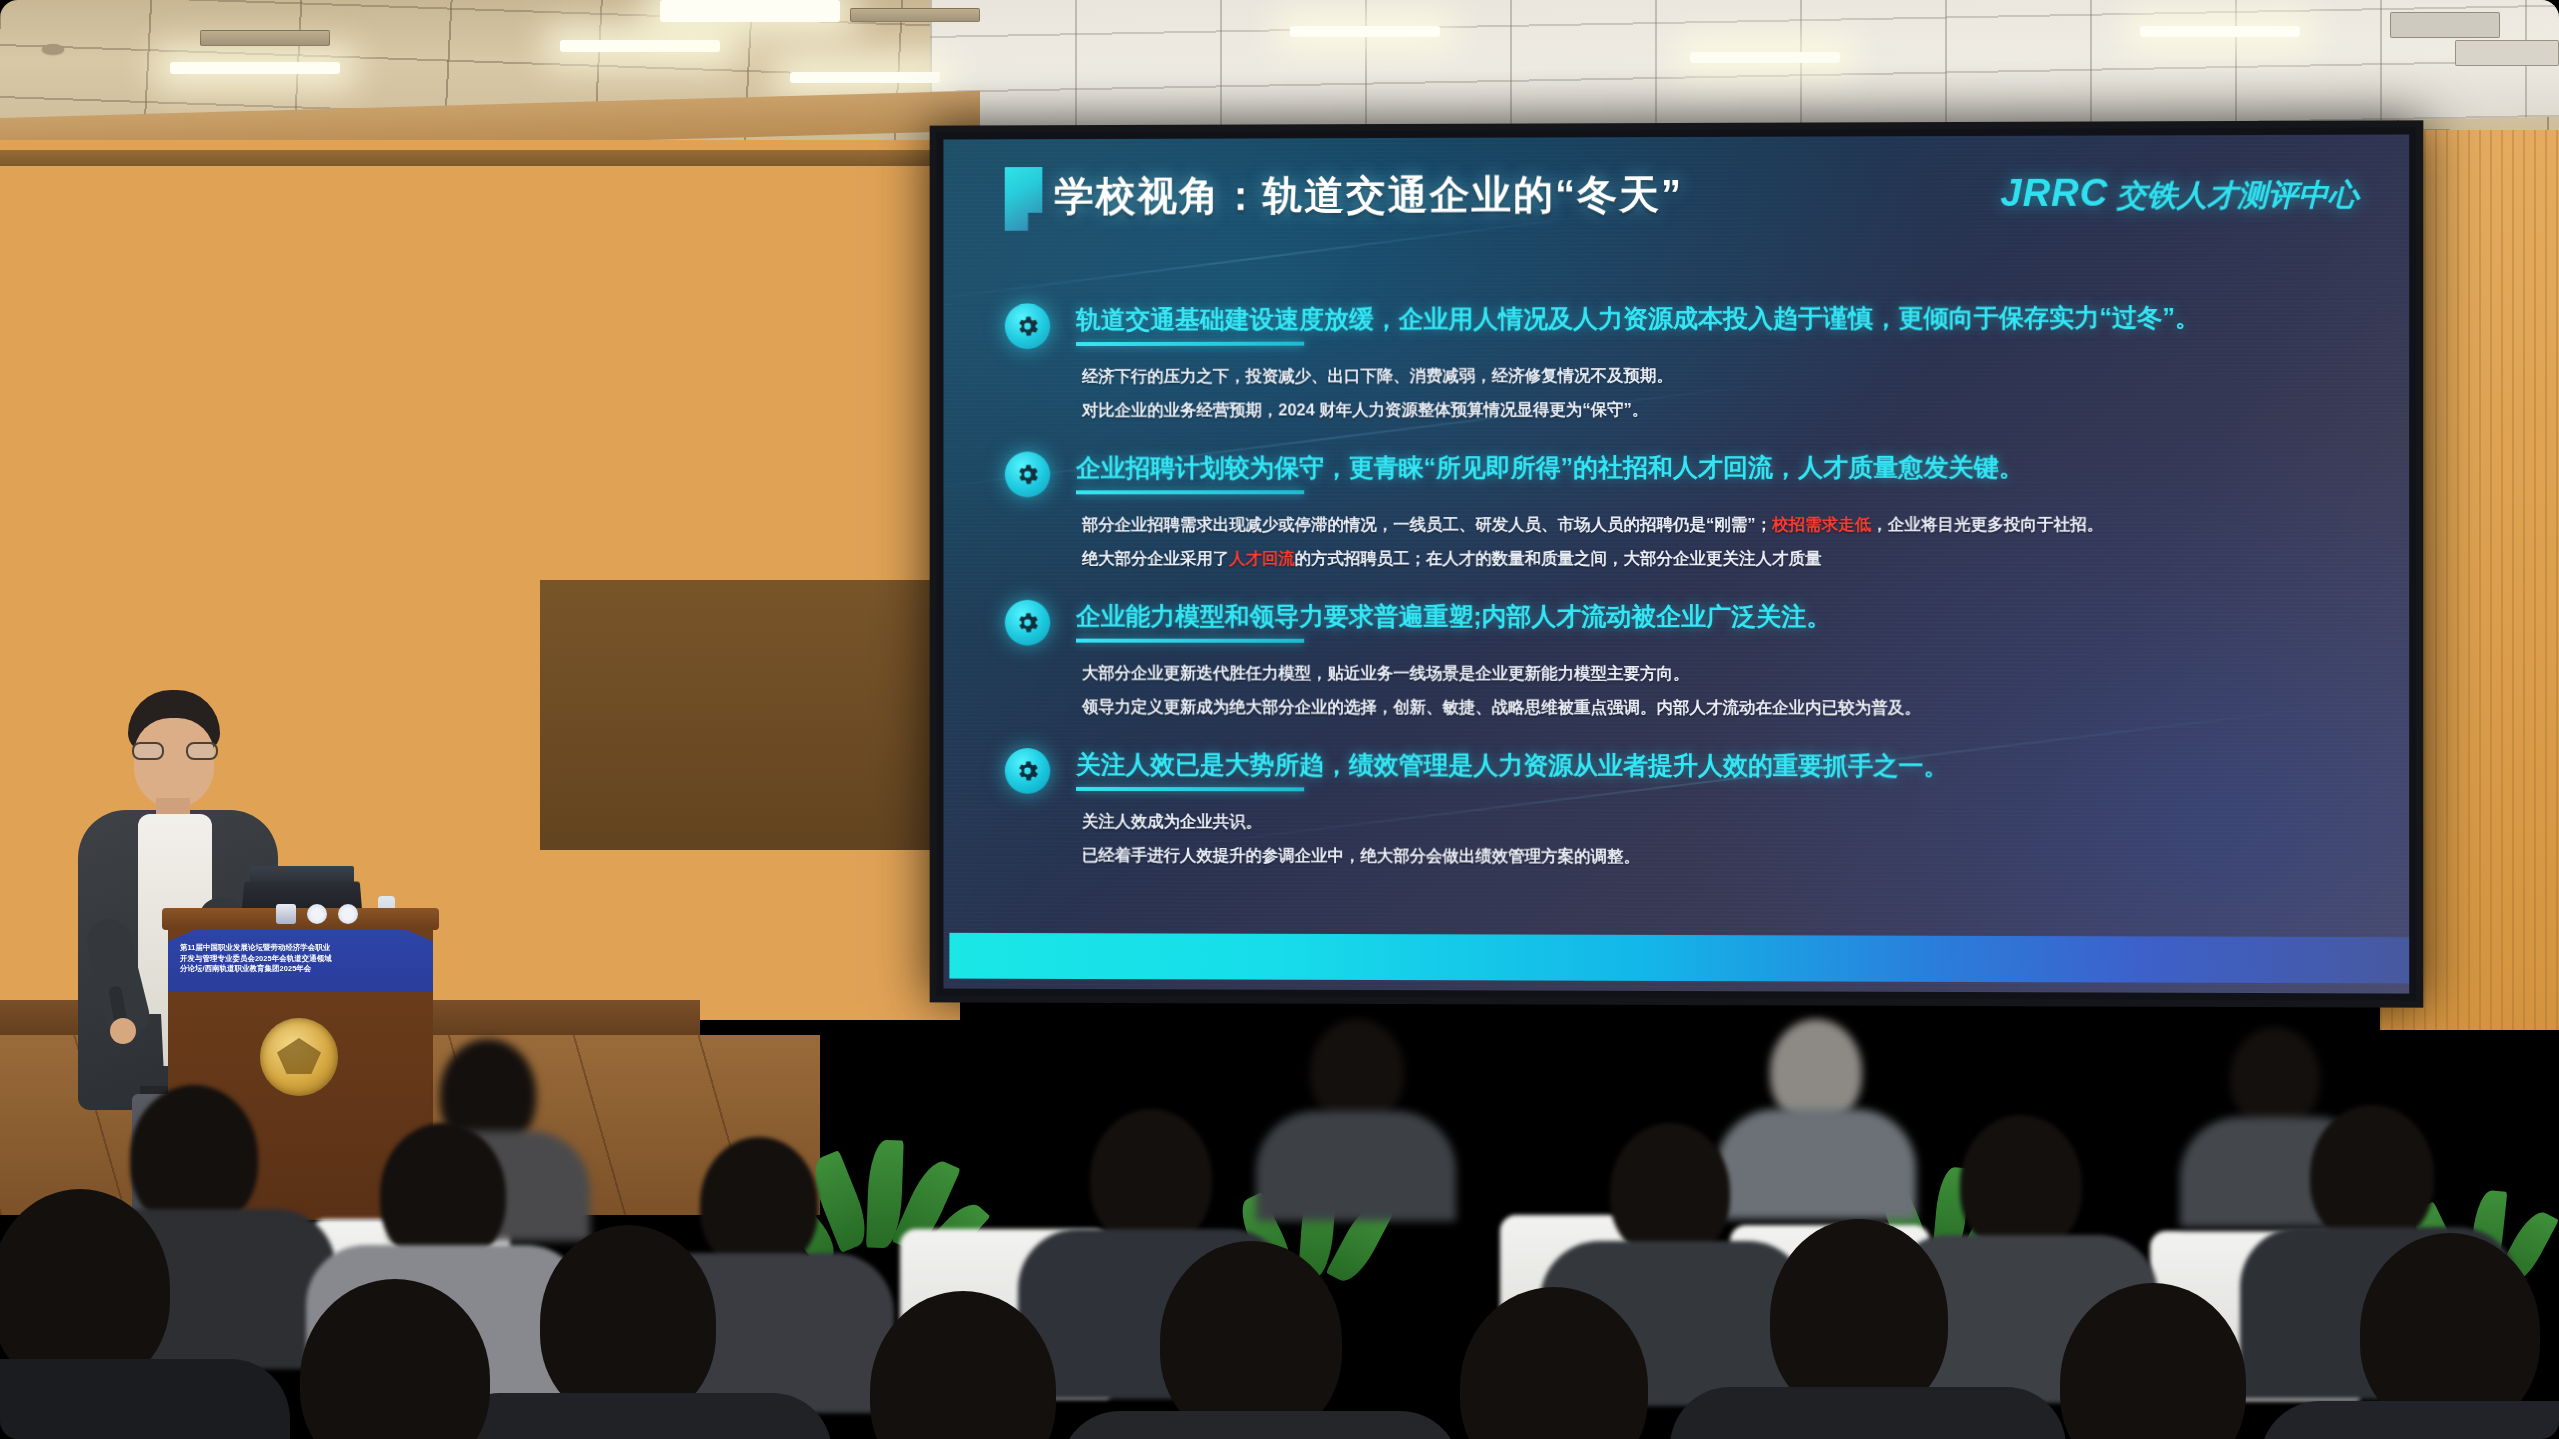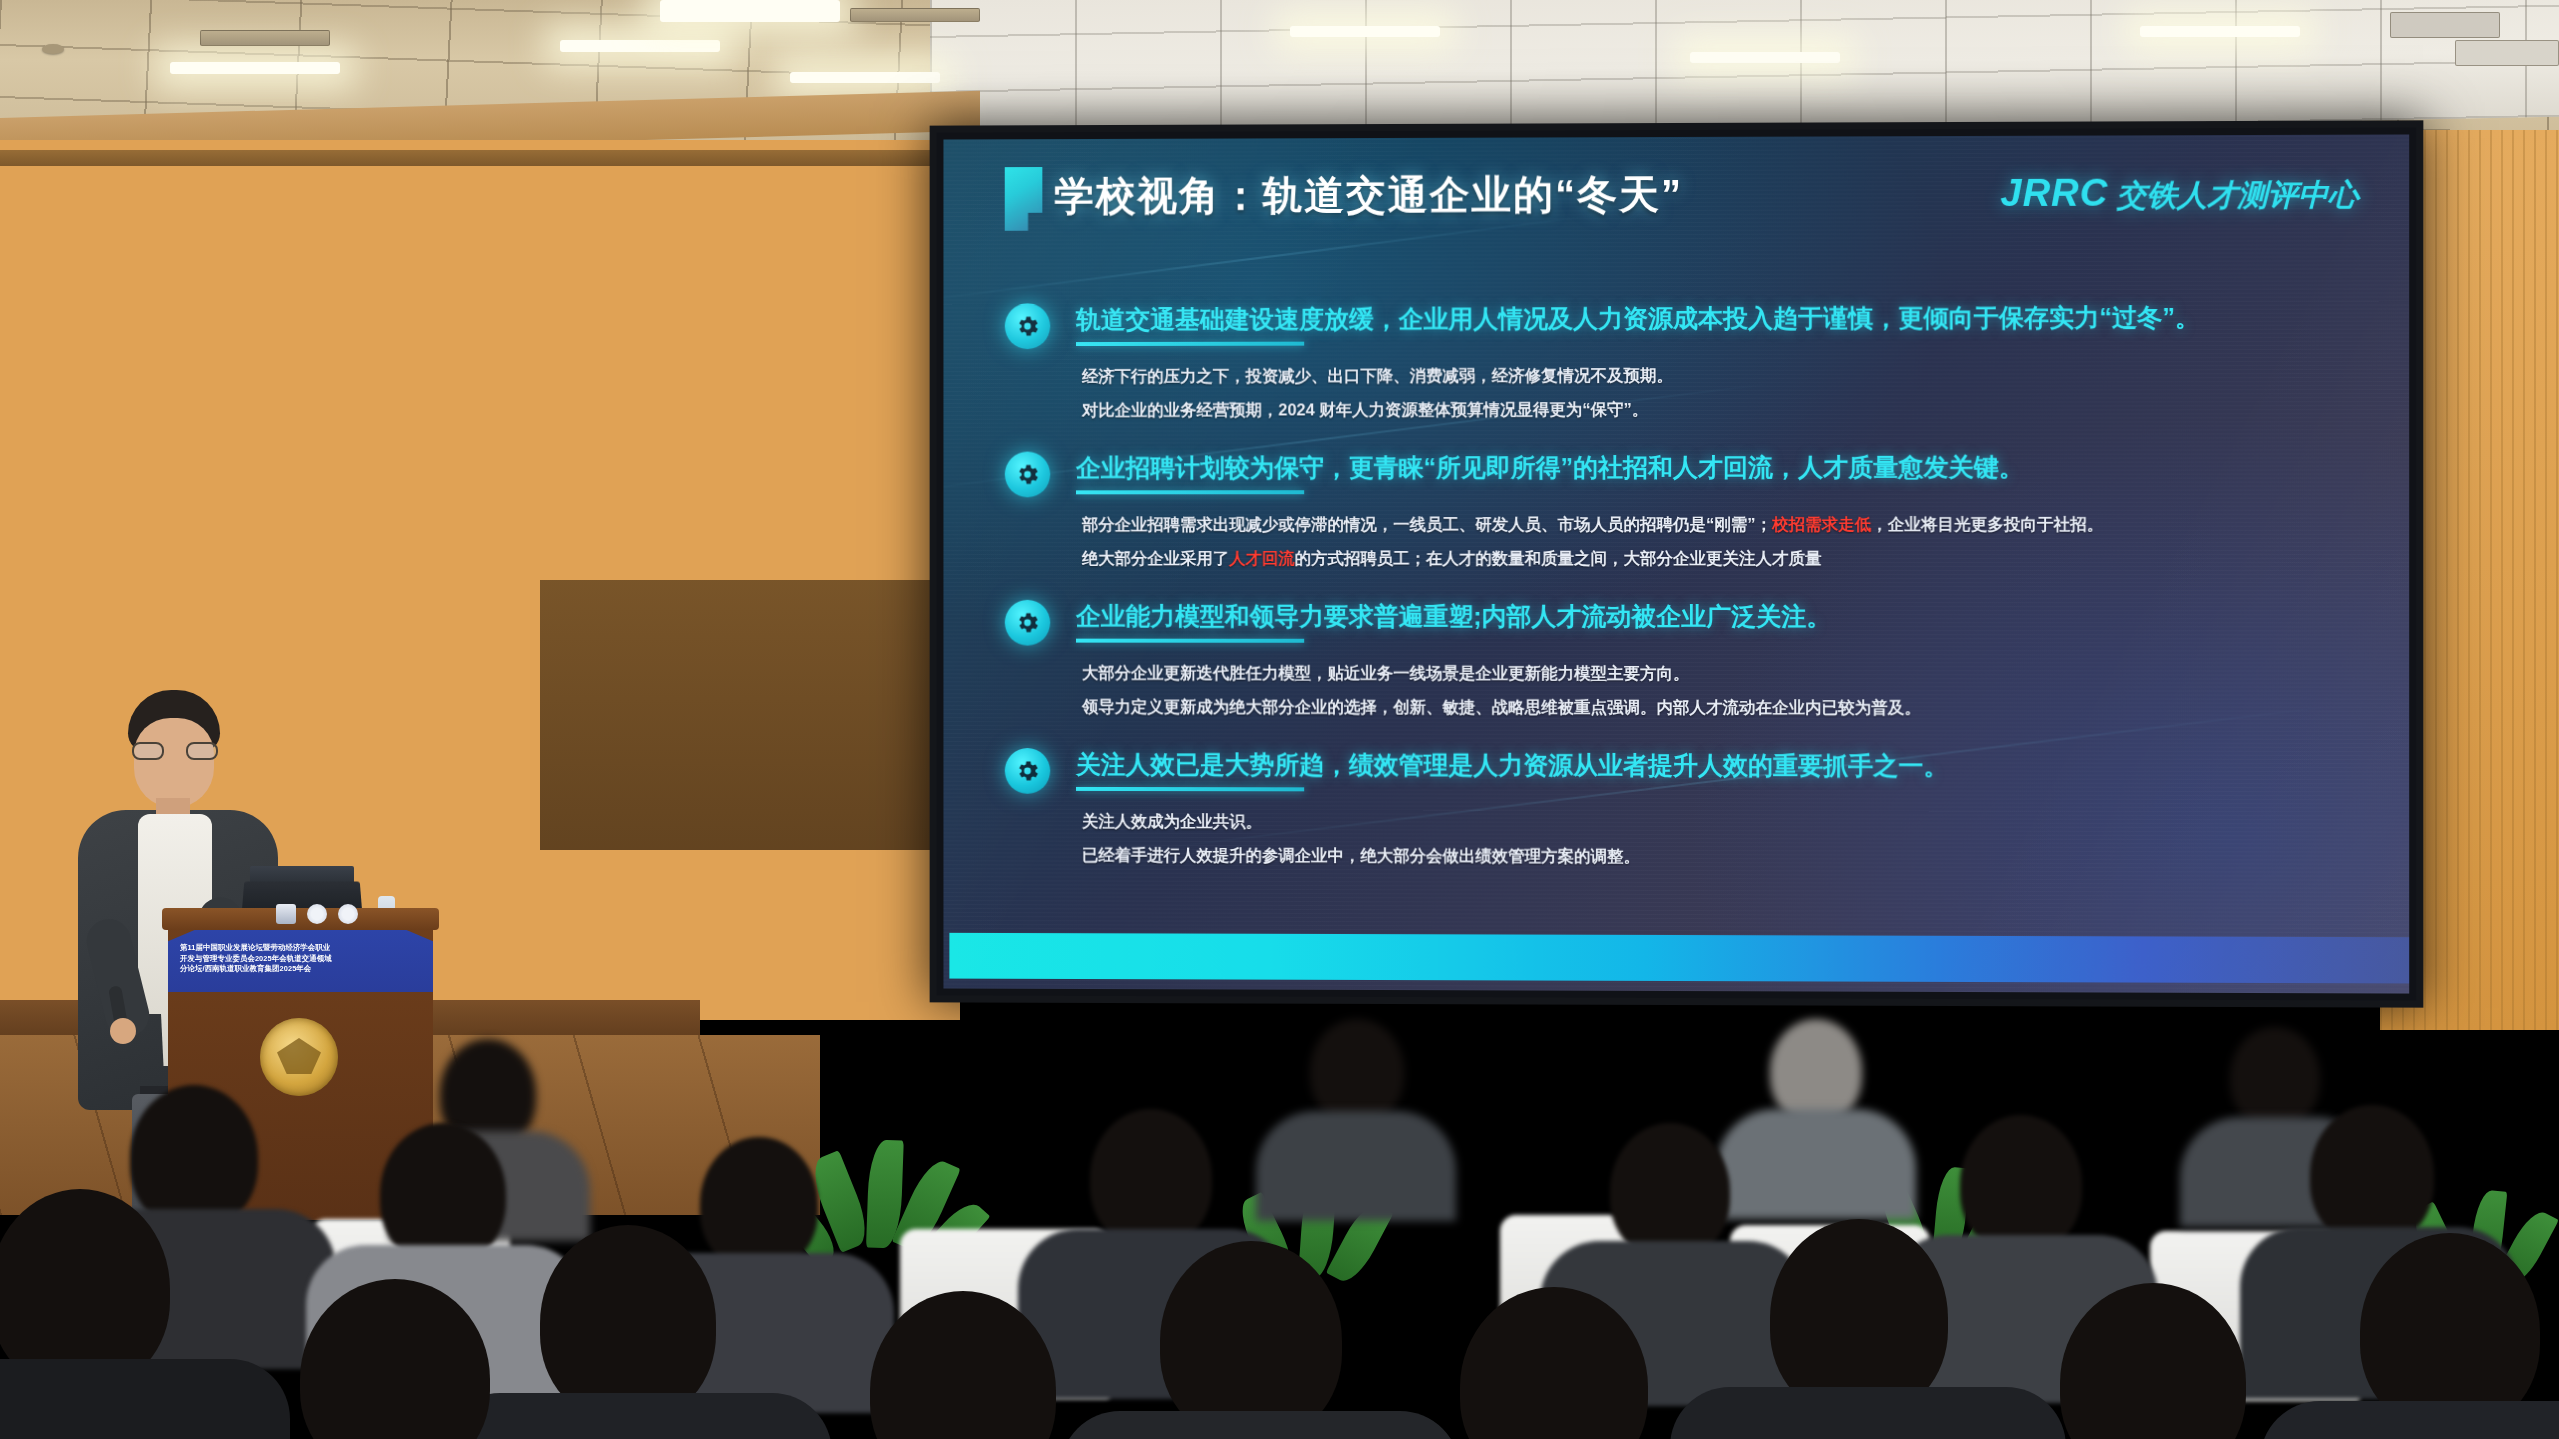--- a/index.html
+++ b/index.html
@@ -4,21 +4,21 @@
 <style>
   * { margin:0; padding:0; box-sizing:border-box; }
   html, body {
     width:2559px; height:1439px;
     overflow:hidden;
     font-family:"Liberation Sans", sans-serif;
     background:#000;
   }
 
   
-  #room { position:relative; width:2559px; height:1439px; overflow:hidden; }
+  #room { position:relative; width:2559px; height:1439px; overflow:hidden;border-radius:18px; }
 
   
   .ceiling {
     position:absolute; left:0; top:0; width:2559px; height:150px;
     background:linear-gradient(180deg,#c9b794 0%,#d8c8a6 40%,#cdbb98 100%);
   }
   .ceiling-grid {
     position:absolute; inset:0;
     background-image:
       repeating-linear-gradient(93deg, rgba(120,105,80,.55) 0 2px, transparent 2px 150px),

